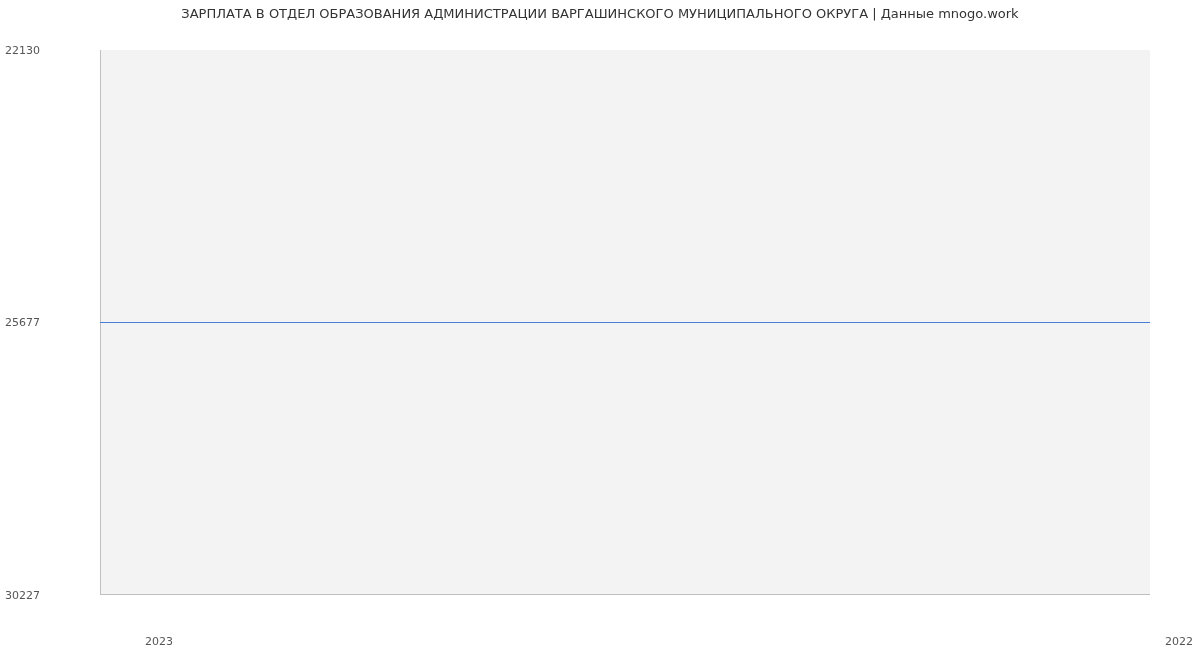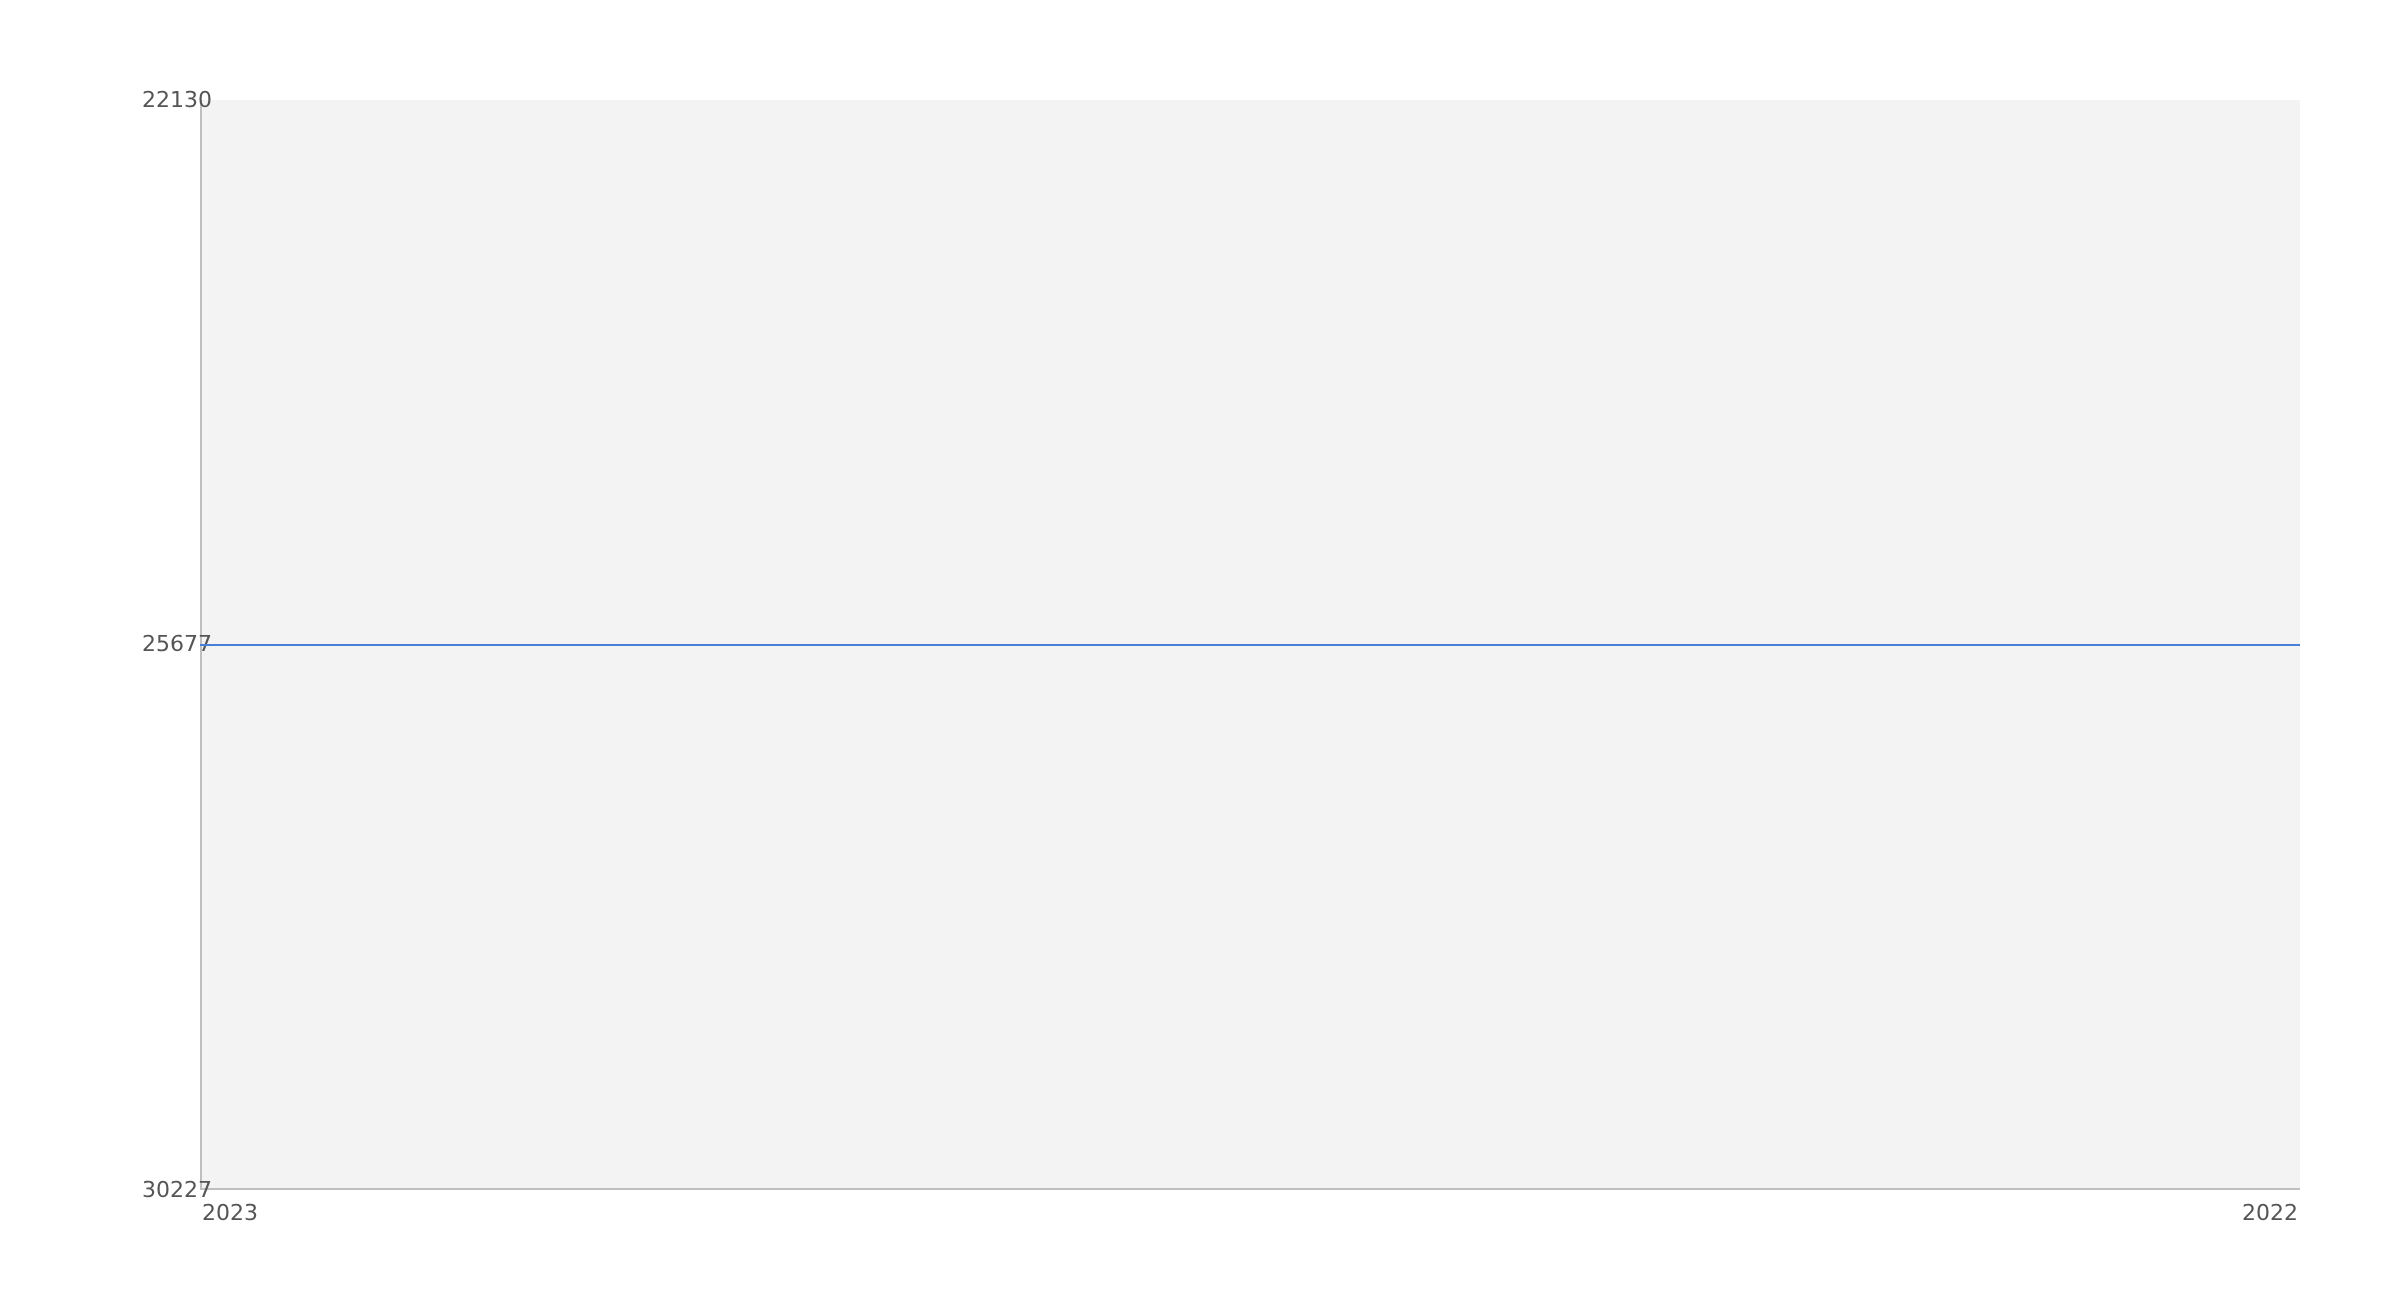--- a/index.html
+++ b/index.html
@@ -34,47 +34,48 @@
     width: 1050px;
     height: 545px;
     background: #f3f3f3;
     border-left: 1px solid #bfbfbf;
     border-bottom: 1px solid #bfbfbf;
     box-sizing: border-box;
   }
   
   .ytick {
     position: absolute;
-    text-align: right;
     width: 90px;
-    left: 16px;
+    left: 5px;
     font-size: 11px;
     color: #555555;
     transform: translateY(-50%);
   }
   
   .xtick {
     position: absolute;
-    top: 600px;
+    top: 635px;
     font-size: 11px;
     color: #555555;
     transform: translateX(-50%);
+    margin-left: 44px;
   }
   
   .data-line {
     position: absolute;
     height: 0;
     border-top: 1.5px solid #4a7fd8;
   }
 </style>
 </head>
 <body>
 
 <div class="chart-wrap">
 
+  <div class="title">ЗАРПЛАТА В ОТДЕЛ ОБРАЗОВАНИЯ АДМИНИСТРАЦИИ ВАРГАШИНСКОГО МУНИЦИПАЛЬНОГО ОКРУГА | Данные mnogo.work</div>
 
   <div class="plot-area"></div>
 
   <div class="ytick" style="top:595px">30227</div>
   <div class="ytick" style="top:322px">25677</div>
   <div class="ytick" style="top:50px">22130</div>
 
   <div class="xtick" style="left:115px">2023</div>
   <div class="xtick" style="left:1135px">2022</div>
 

